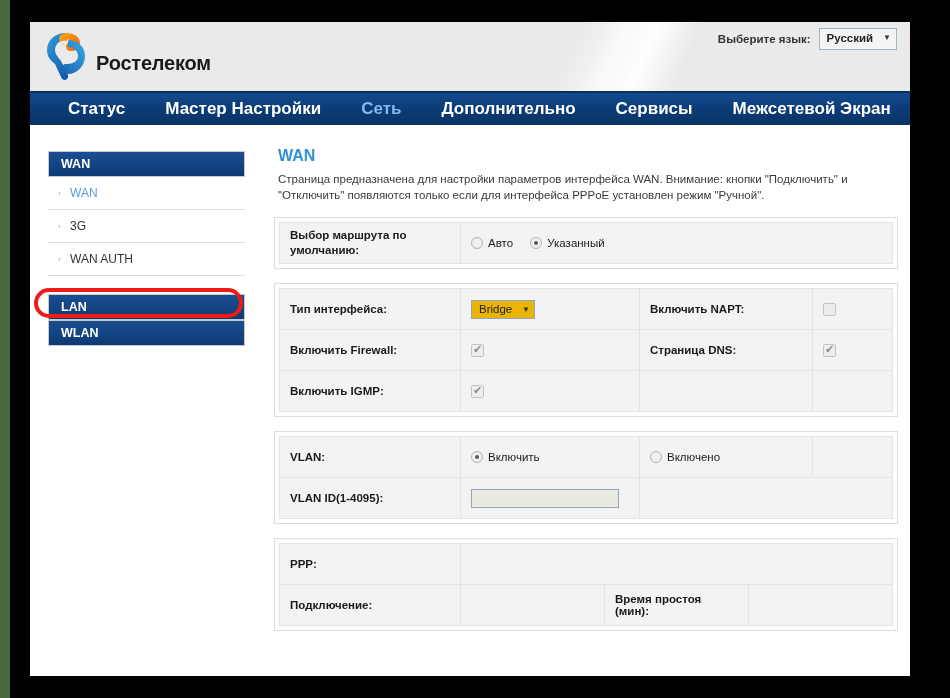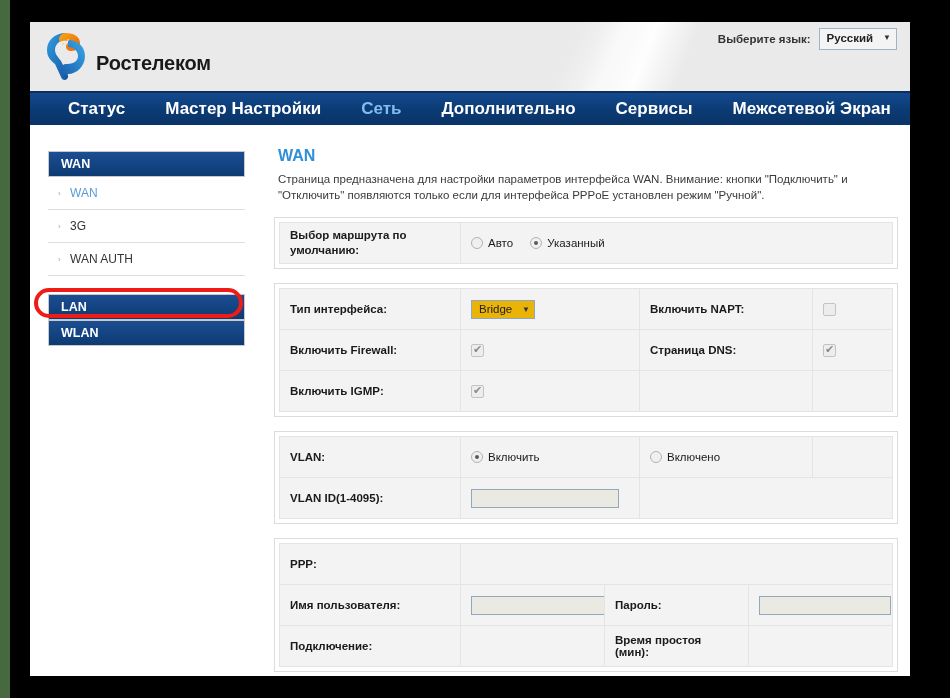--- a/index.html
+++ b/index.html
@@ -446,30 +446,20 @@
         </div>
 
         <div class="panel">
           <table class="tbl">
             <tbody>
                 <tr>
               <td class="lbl">PPP:</td>
               <td colspan="3" class="empty-cell"></td>
             </tr>
             <tr>
-              <td class="lbl">Имя пользователя:</td>
-              <td class="val">
-                <span class="txt w135"></span>
-              </td>
-              <td class="lbl2">Пароль:</td>
-              <td class="val2">
-                <span class="txt w132"></span>
-              </td>
-            </tr>
-            <tr>
               <td class="lbl">Подключение:</td>
               <td class="val">
                 
               </td>
               <td class="lbl2">Время простоя (мин):</td>
               <td class="val2">
                 
               </td>
             </tr>
           </tbody>

